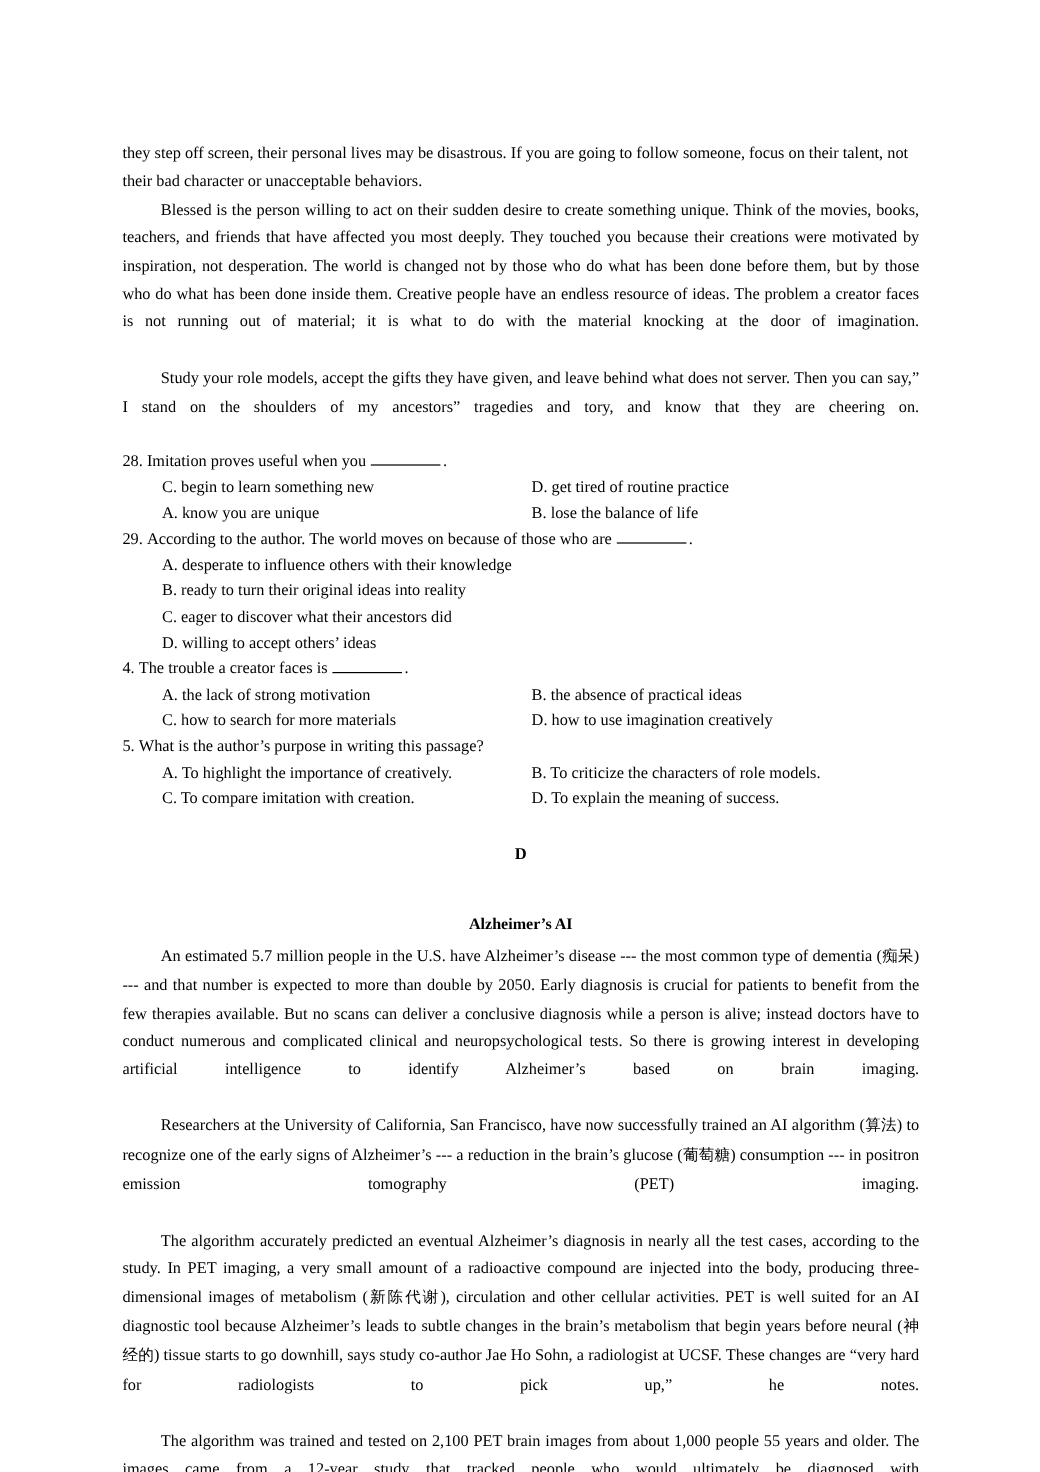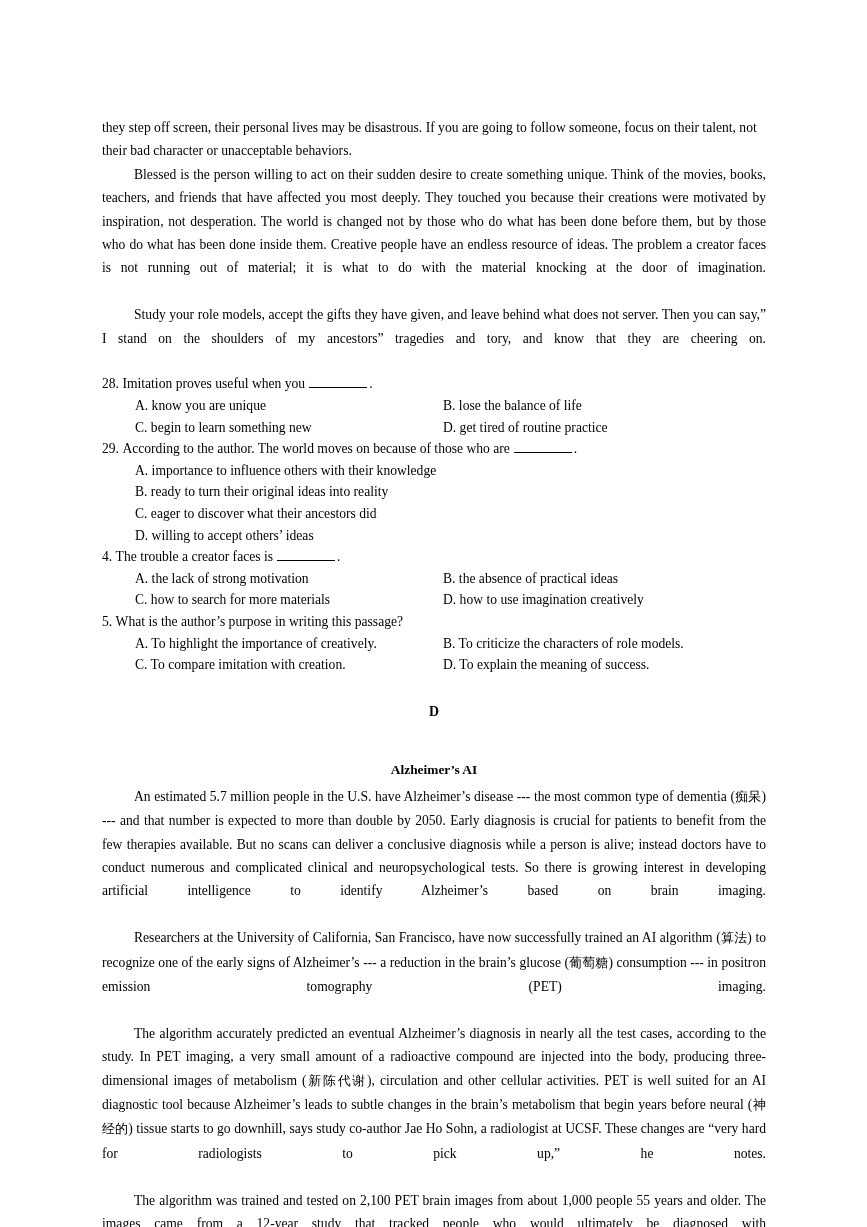--- a/index.html
+++ b/index.html
@@ -108,32 +108,32 @@
 
   <p class="para nojust">they step off screen, their personal lives may be disastrous. If you are going to follow someone, focus on their talent, not their bad character or unacceptable behaviors.</p>
 
   <p class="para indent">Blessed is the person willing to act on their sudden desire to create something unique. Think of the movies, books, teachers, and friends that have affected you most deeply. They touched you because their creations were motivated by inspiration, not desperation. The world is changed not by those who do what has been done before them, but by those who do what has been done inside them. Creative people have an endless resource of ideas. The problem a creator faces is not running out of material; it is what to do with the material knocking at the door of imagination.</p>
 
   <p class="para indent">Study your role models, accept the gifts they have given, and leave behind what does not server. Then you can say,” I stand on the shoulders of my ancestors” tragedies and tory, and know that they are cheering on.</p>
 
   <div class="qblock">
     <p class="qstem"><span>28.</span>&nbsp;<span>Imitation proves useful when you</span><span class="blank"></span><span>.</span></p>
     <div class="opt-row">
+      <span class="opt-col">C. begin to learn something new</span>
+      <span class="opt-col wide">D. get tired of routine practice</span>
+    </div>
+    <div class="opt-row">
       <span class="opt-col">A. know you are unique</span>
       <span class="opt-col wide">B. lose the balance of life</span>
-    </div>
-    <div class="opt-row">
-      <span class="opt-col">C. begin to learn something new</span>
-      <span class="opt-col wide">D. get tired of routine practice</span>
     </div>
   </div>
 
   <div class="qblock">
     <p class="qstem"><span>29.</span>&nbsp;<span>According to the author. The world moves on because of those who are</span><span class="blank"></span><span>.</span></p>
-    <p class="opt-single">A. importance to influence others with their knowledge</p>
+    <p class="opt-single">A. desperate to influence others with their knowledge</p>
     <p class="opt-single">B. ready to turn their original ideas into reality</p>
     <p class="opt-single">C. eager to discover what their ancestors did</p>
     <p class="opt-single">D. willing to accept others’ ideas</p>
   </div>
 
   <div class="qblock">
     <p class="qstem"><span>4.</span>&nbsp;<span>The trouble a creator faces is</span><span class="blank"></span><span>.</span></p>
     <div class="opt-row">
       <span class="opt-col">A. the lack of strong motivation</span>
       <span class="opt-col wide">B. the absence of practical ideas</span>

